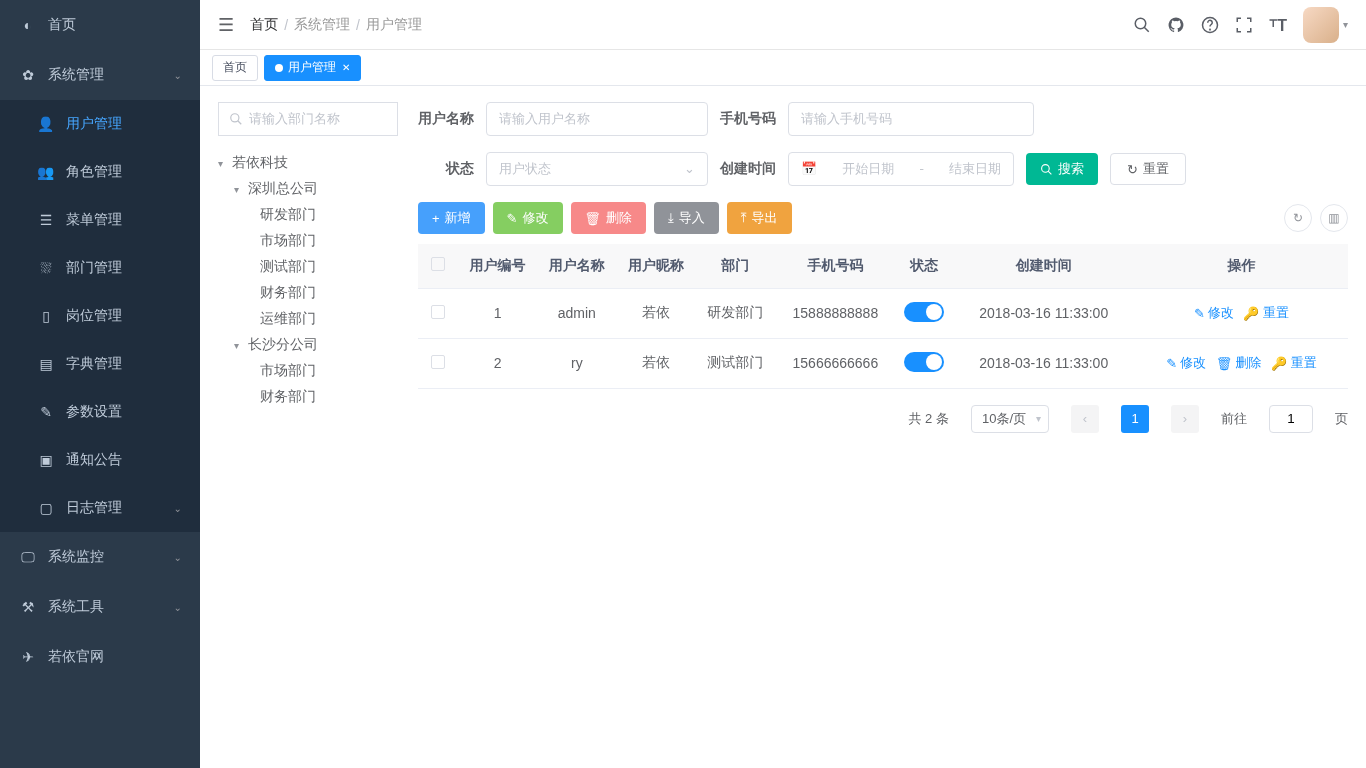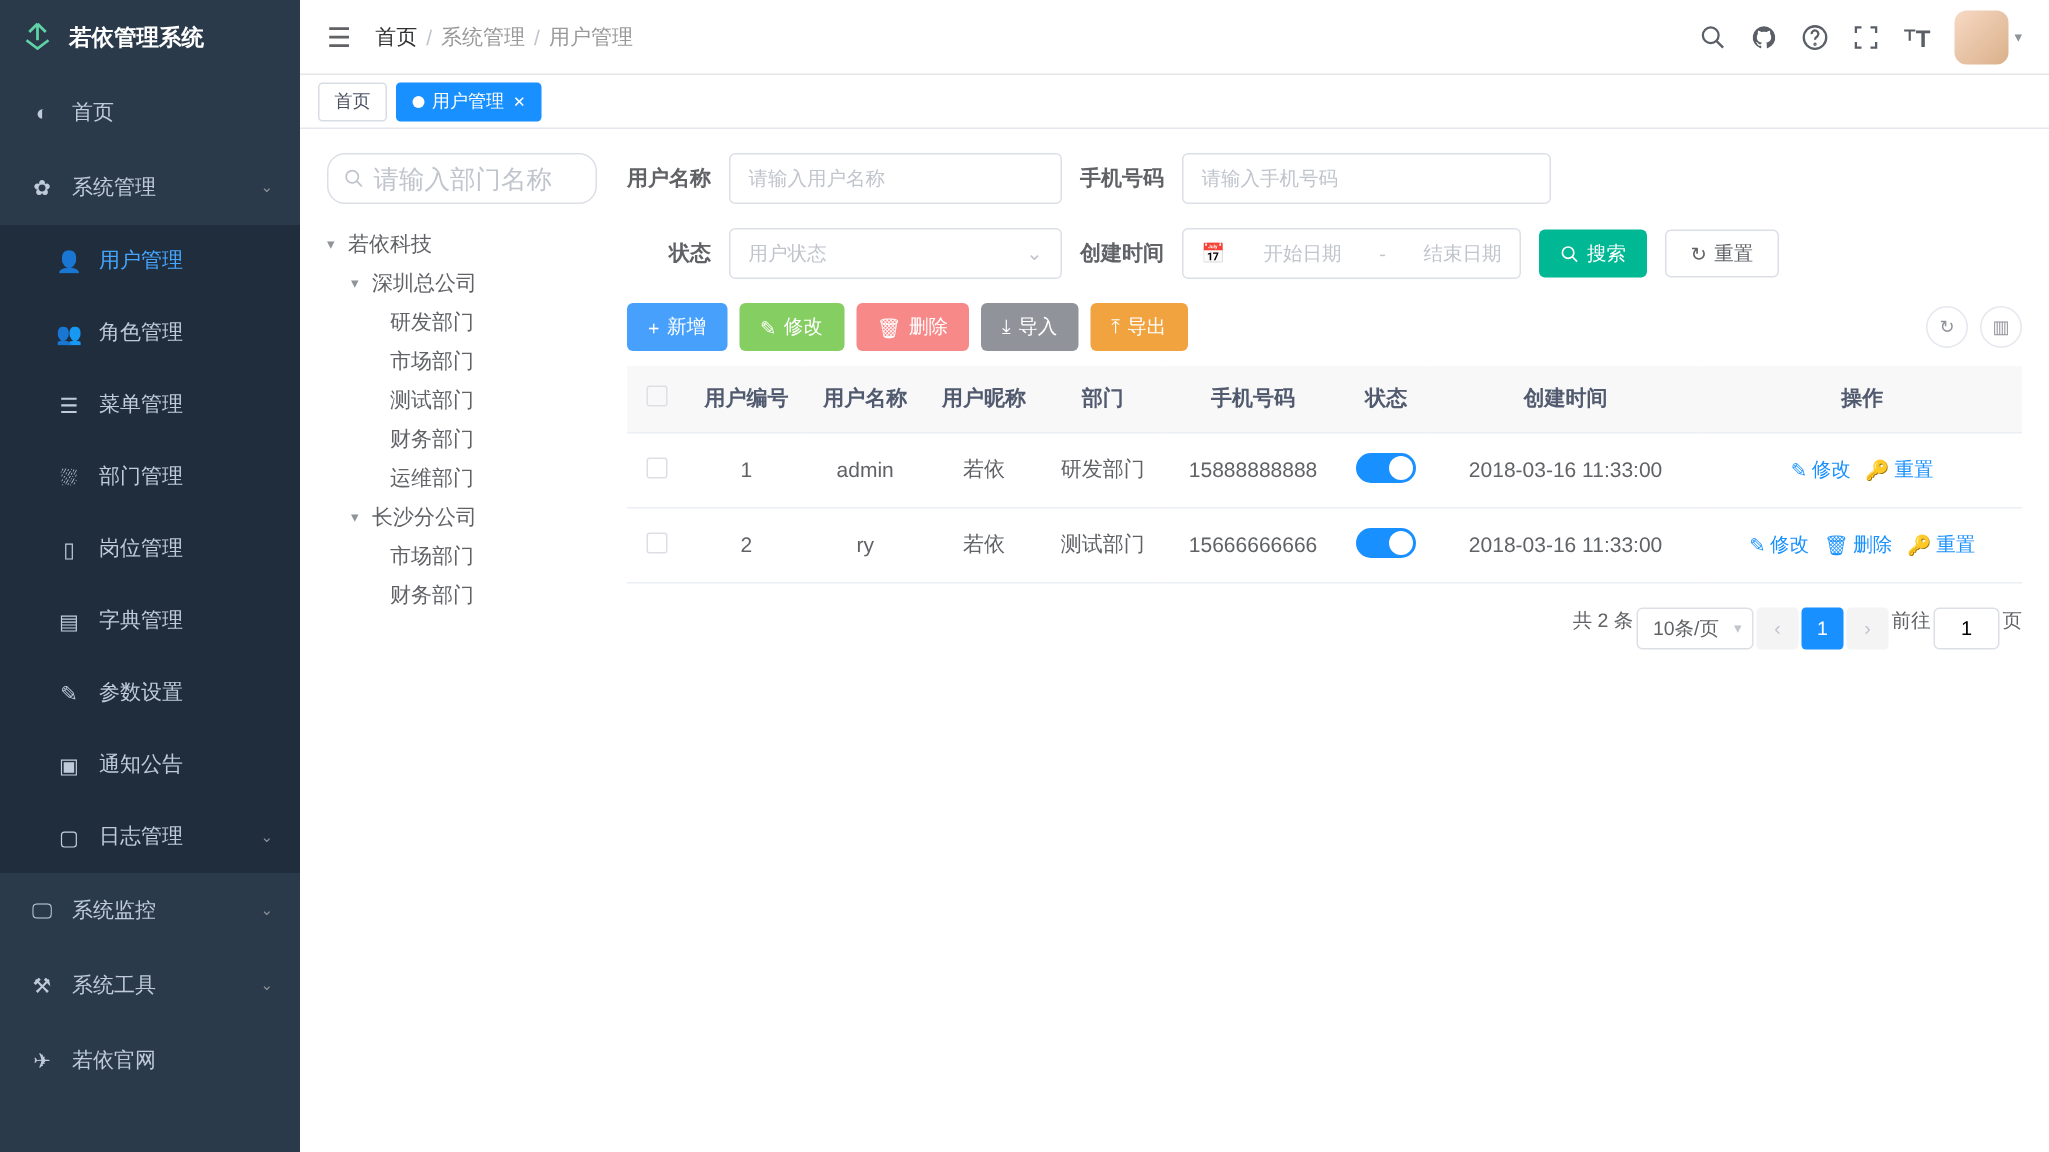--- a/index.html
+++ b/index.html
@@ -34,21 +34,21 @@
 
 .tabs { height: 36px; border-bottom: 1px solid #e4e7ed; display: flex; align-items: center; padding: 0 12px; gap: 6px; }
 .tab { height: 26px; padding: 0 10px; border: 1px solid #d8dce5; border-radius: 3px; display: inline-flex; align-items: center; font-size: 12px; cursor: pointer; color: #495060; }
 .tab.active { background: #1890ff; border-color: #1890ff; color: #fff; }
 .tab .dot { width: 8px; height: 8px; border-radius: 50%; background: #fff; margin-right: 5px; }
 .tab .close { margin-left: 6px; font-size: 10px; }
 
 
 .content { flex: 1; padding: 16px 18px; display: flex; gap: 20px; background: #fff; }
 .tree-panel { width: 180px; }
-.tree-search { width: 100%; height: 34px; border: 1px solid #dcdfe6; border-radius: 12px; padding: 0 10px; display: flex; align-items: center; gap: 6px; color: #c0c4cc; font-size: 17px; }
+.tree-search { width: 100%; height: 34px; border: 1px solid #dcdfe6; border-radius: 0; padding: 0 10px; display: flex; align-items: center; gap: 6px; color: #c0c4cc; font-size: 13px; }
 .tree { margin-top: 14px; font-size: 14px; color: #606266; }
 .tree-node { padding: 4px 0; display: flex; align-items: center; cursor: pointer; }
 .tree-node .caret { width: 14px; font-size: 10px; color: #909399; }
 .tree-node.d1 { padding-left: 16px; }
 .tree-node.d2 { padding-left: 42px; }
 
 .data-panel { flex: 1; }
 .form-row { display: flex; align-items: center; gap: 12px; margin-bottom: 16px; }
 .form-label { font-size: 14px; color: #606266; min-width: 56px; font-weight: bold; }
 .form-input { height: 34px; border: 1px solid #dcdfe6; border-radius: 4px; padding: 0 12px; font-size: 13px; color: #606266; display: flex; align-items: center; font-family: Liberation Serif, serif; }
@@ -70,42 +70,34 @@
 
 .table { width: 100%; border-collapse: collapse; }
 .table thead th { background: #f8f8f9; height: 44px; color: #515a6e; font-weight: bold; font-size: 14px; border-bottom: 1px solid #ebeef5; }
 .table tbody td { height: 50px; text-align: center; color: #606266; font-size: 14px; border-bottom: 1px solid #ebeef5; }
 .checkbox { width: 14px; height: 14px; border: 1px solid #dcdfe6; border-radius: 2px; display: inline-block; }
 .switch { width: 40px; height: 20px; background: #1890ff; border-radius: 10px; position: relative; display: inline-block; }
 .switch::after { content: ''; width: 16px; height: 16px; background: #fff; border-radius: 50%; position: absolute; right: 2px; top: 2px; }
 .row-actions { display: flex; justify-content: center; gap: 10px; color: #1890ff; font-size: 13px; }
 .row-action { cursor: pointer; display: inline-flex; align-items: center; gap: 3px; }
 
-.pagination { display: flex; justify-content: flex-end; gap: 2px; margin-top: 16px; font-size: 13px; color: #606266; }
+.pagination { display: flex; align-items: center; justify-content: flex-end; gap: 22px; margin-top: 16px; font-size: 13px; color: #606266; }
 .page-select { border: 1px solid #dcdfe6; border-radius: 4px; height: 28px; padding: 0 22px 0 10px; display: inline-flex; align-items: center; position: relative; }
 .page-select::after { content: '▾'; position: absolute; right: 7px; color: #c0c4cc; font-size: 10px; }
 .page-btn { width: 28px; height: 28px; border: none; background: #f4f4f5; border-radius: 3px; display: inline-flex; align-items: center; justify-content: center; color: #c0c4cc; cursor: pointer; }
 .page-btn.active { background: #1890ff; color: #fff; }
 .page-input { width: 44px; height: 28px; border: 1px solid #dcdfe6; border-radius: 4px; text-align: center; }
 
 svg { display: block; }
 </style>
 </head>
 <body>
 
 <div class="layout">
   <div class="sidebar">
-    <div class="logo">
-      <span class="logo-icon">
-        <svg width="22" height="22" viewBox="0 0 24 24" fill="none" stroke="#5fd3a6" stroke-width="2">
-            <path d="M12 2 L6 8 M12 2 L18 8 M12 2 L12 14 M4 14 L12 20 L20 14"></path>
-          </svg>
-      </span>
-      <span>若依管理系统</span>
-    </div>
     <div class="menu">
       <div class="menu-item">
         <span class="menu-icon">◐</span>
         <span>首页</span>
       </div>
       <div class="menu-item">
         <span class="menu-icon">✿</span>
         <span>系统管理</span>
         <span class="arrow">⌄</span>
       </div>

